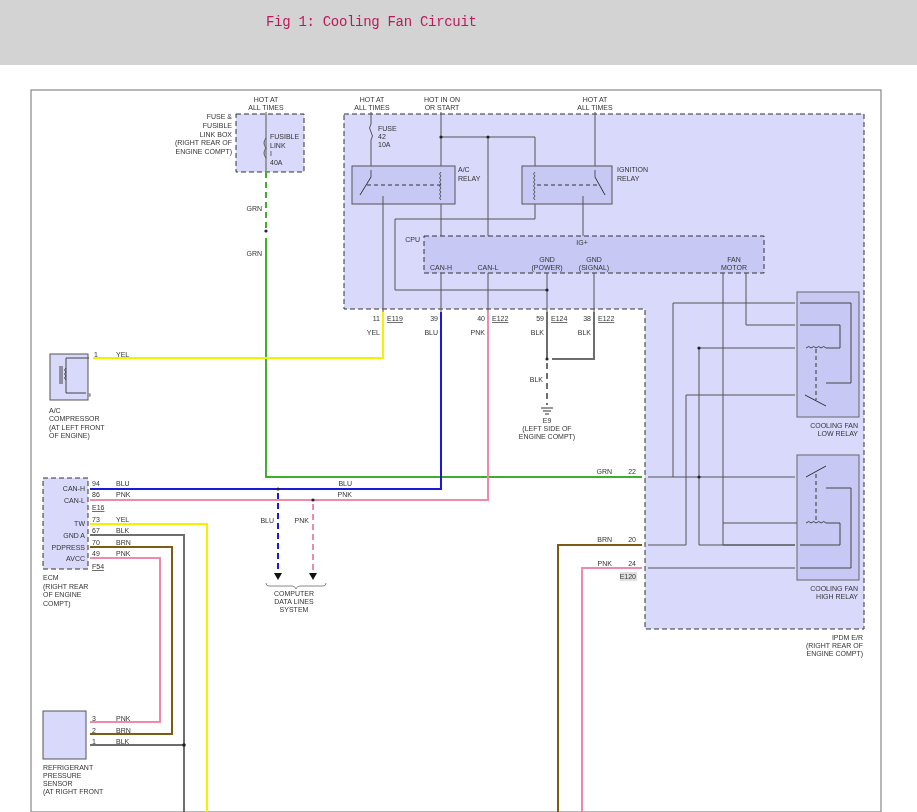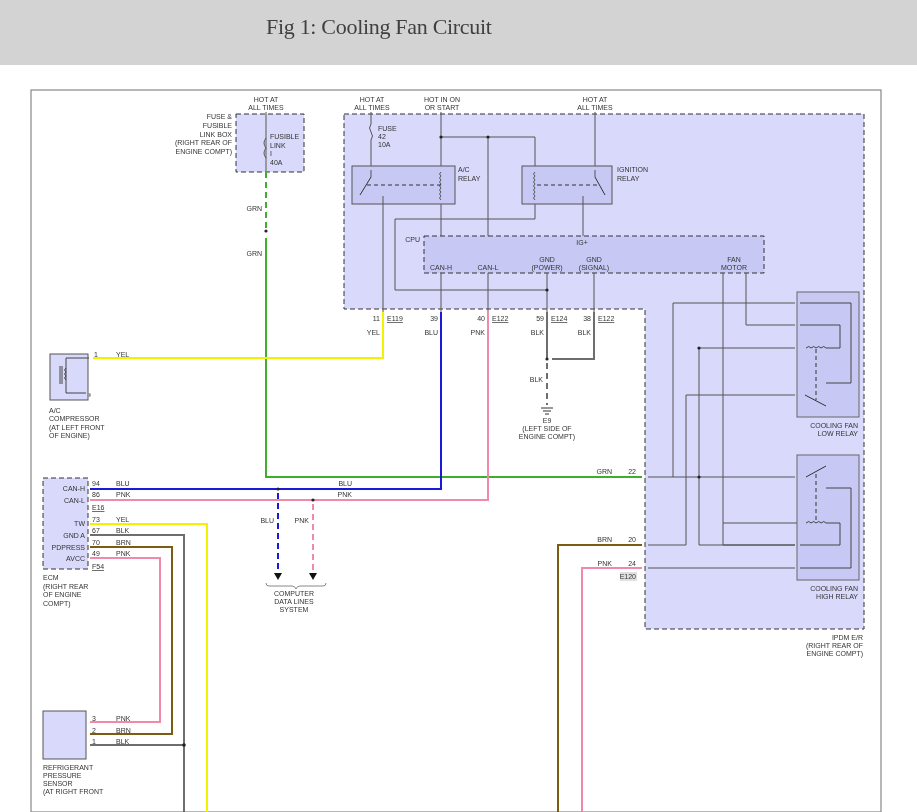--- a/index.html
+++ b/index.html
@@ -1,18 +1,18 @@
 <!DOCTYPE html>
 <html><head>
 <meta charset="utf-8">
 <style>
   html, body { margin:0; padding:0; background:#ffffff; }
   body { width:917px; height:812px; overflow:hidden; position:relative; font-family:"Liberation Sans", sans-serif; }
   .header { position:absolute; left:0; top:0; width:917px; height:65px; background:#d3d3d3; }
-  .header-title { position:absolute; left:266px; top:14px; font-size:22px; color:#404040; font-family:Liberation Serif, serif; letter-spacing:-0.3px; }
+  .header-title { position:absolute; left:266px; top:14px; font-size:14px; color:#be185d; font-family:Liberation Mono, monospace; letter-spacing:-0.3px; }
   svg { position:absolute; left:0; top:0; }
   svg text { font-family:"Liberation Sans", sans-serif; font-size:7px; fill:#333; }
   .lbl { font-size:7px; fill:#333; }
   .u { text-decoration: underline; }
 </style>
 </head>
 <body>
 
 <div class="header">
   <div class="header-title">Fig 1: Cooling Fan Circuit</div>

